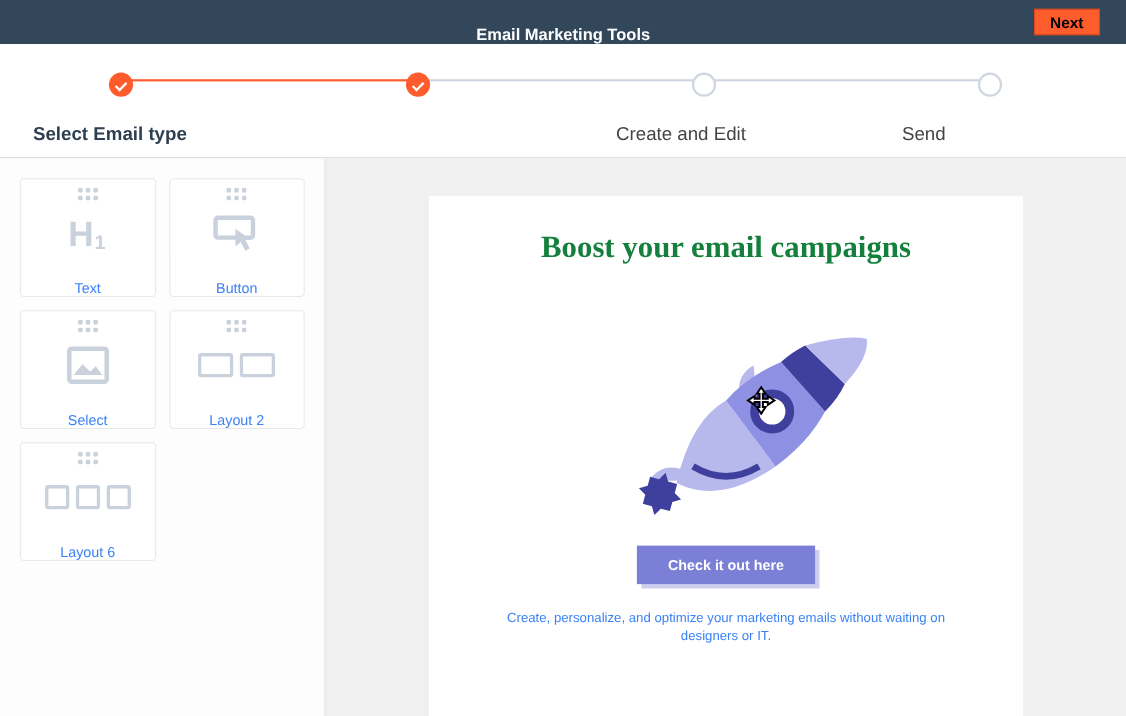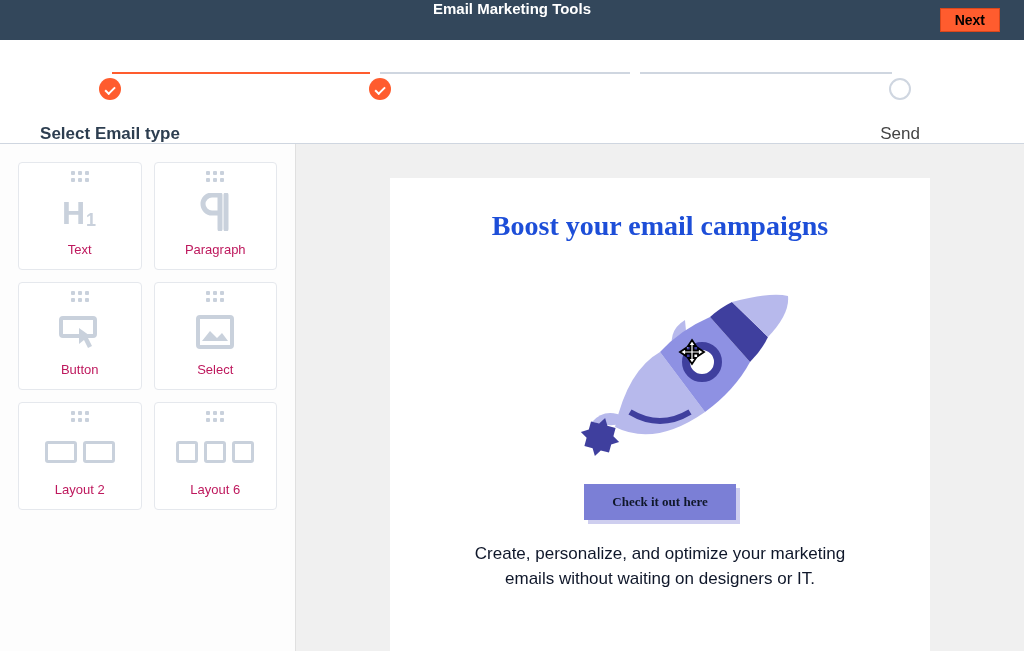--- a/index.html
+++ b/index.html
@@ -9,21 +9,21 @@
     width: 1024px;
     height: 651px;
     overflow: hidden;
   }
 
   
   .top-header {
     background: #33475b;
     height: 40px;
     display: flex;
-    align-items: flex-start;
+    align-items: flex-end;
     justify-content: center;
     position: relative;
   }
   .top-header-title {
     color: #fff;
     font-weight: 600;
     font-size: 15px;
   }
   .next-btn {
     position: absolute;
@@ -52,22 +52,22 @@
   }
   .step-line {
     position: absolute;
     top: 10px;
     height: 2px;
     background: #cfd6e0;
   }
   .step-line.active { background: #ff5c2e; }
   .step {
     position: absolute;
-    top: 16px;
-    text-align: center;
+    top: 4px;
+    text-align: left;
   }
   .step-circle {
     width: 22px;
     height: 22px;
     border-radius: 50%;
     margin: 0 auto 24px auto;
     position: relative;
   }
   .step-circle.done {
     background: #ff5c2e;
@@ -126,21 +126,21 @@
   .drag-dots {
     display: grid;
     grid-template-columns: repeat(3, 4px);
     grid-gap: 3px;
     margin-bottom: 8px;
   }
   .drag-dots span {
     width: 4px; height: 4px; background: #c9d1dc; border-radius: 1px;
   }
   .tool-icon { color: #c9d1dc; height: 44px; display:flex; align-items:center; justify-content:center; }
-  .tool-label { font-size: 13px; color: #be185d; margin-top: 8px; }
+  .tool-label { font-size: 13px; color: #3b82f6; margin-top: 20px; }
 
   .layout-box {
     width: 32px; height: 22px; border: 3px solid #c9d1dc; border-radius: 3px;
   }
   .layout-row { display:flex; gap:6px; }
 
   
   .canvas-area {
     flex: 1;
     display: flex;
@@ -152,48 +152,47 @@
   .email-preview {
     background: #fff;
     width: 540px;
     padding: 32px 40px 24px 40px;
     text-align: center;
   }
   .email-headline {
     font-family: Georgia, 'Times New Roman', serif;
     font-size: 28px;
     font-weight: 700;
-    color: #1d4ed8;
-    margin-bottom: 20px;
+    color: #15803d;
+    margin-bottom: 32px;
   }
   .rocket-wrap {
     position: relative;
     height: 210px;
   }
   .move-cursor {
     position: absolute;
     left: 248px; top: 76px;
     width: 28px; height: 28px;
     z-index: 5;
   }
   .cta-btn {
     display: inline-block;
     background: #7b7fd6;
-    color: #0f172a;
+    color: #ffffff;
     font-weight: 600;
     font-size: 13px;
     padding: 10px 28px;
     box-shadow: 4px 4px 0 #ceceef;
     margin: 12px 0 22px 0;
     cursor: pointer;
-    font-family: Liberation Serif, serif;
   }
   .email-body {
-    font-size: 17px;
-    color: #0f172a;
+    font-size: 12px;
+    color: #3b82f6;
     line-height: 1.45;
     max-width: 400px;
     margin: 0 auto;
   }
 </style>
 </head>
 <body>
 
 <div class="top-header">
   <div class="top-header-title">Email Marketing Tools</div>
@@ -206,20 +205,24 @@
     <div class="step-line active" style="left:52px; width:258px"></div>
     <div class="step-line" style="left:320px; width:250px"></div>
     <div class="step-line" style="left:580px; width:252px"></div>
 
     <div class="step" style="left:-30px; width:160px">
       <div class="step-circle done"></div>
       <div class="step-label">Select Email type</div>
     </div>
     <div class="step" style="left:240px; width:160px">
       <div class="step-circle done"></div>
+    </div>
+    <div class="step" style="left:500px; width:160px">
+      <div class="step-circle pending"></div>
+      <div class="step-label light">Create and Edit</div>
     </div>
     <div class="step" style="left:760px; width:160px">
       <div class="step-circle pending"></div>
       <div class="step-label light">Send</div>
     </div>
   </div>
 </div>
 
 <div class="main">
 
@@ -237,36 +240,20 @@
           </div>
         <div class="tool-icon">
           <svg width="44" height="40" viewBox="0 0 44 40">
               <text x="4" y="32" font-size="32" font-weight="700" fill="#c9d1dc" font-family="Arial">H</text>
               <text x="28" y="34" font-size="18" font-weight="700" fill="#c9d1dc" font-family="Arial">1</text>
             </svg>
         </div>
         <div class="tool-label">Text</div>
       </div>
 
-      <div class="tool-card">
-        <div class="drag-dots">
-            <span></span>
-            <span></span>
-            <span></span>
-            <span></span>
-            <span></span>
-            <span></span>
-          </div>
-        <div class="tool-icon">
-          <svg width="30" height="38" viewBox="0 0 30 38">
-              <path d="M20 2 L20 36 M26 2 L26 36 M20 2 L12 2 A9 9 0 0 0 12 20 L20 20" stroke="#c9d1dc" stroke-width="5" fill="none" stroke-linecap="round"></path>
-            </svg>
-        </div>
-        <div class="tool-label">Paragraph</div>
-      </div>
 
       <div class="tool-card">
         <div class="drag-dots">
             <span></span>
             <span></span>
             <span></span>
             <span></span>
             <span></span>
             <span></span>
           </div>

